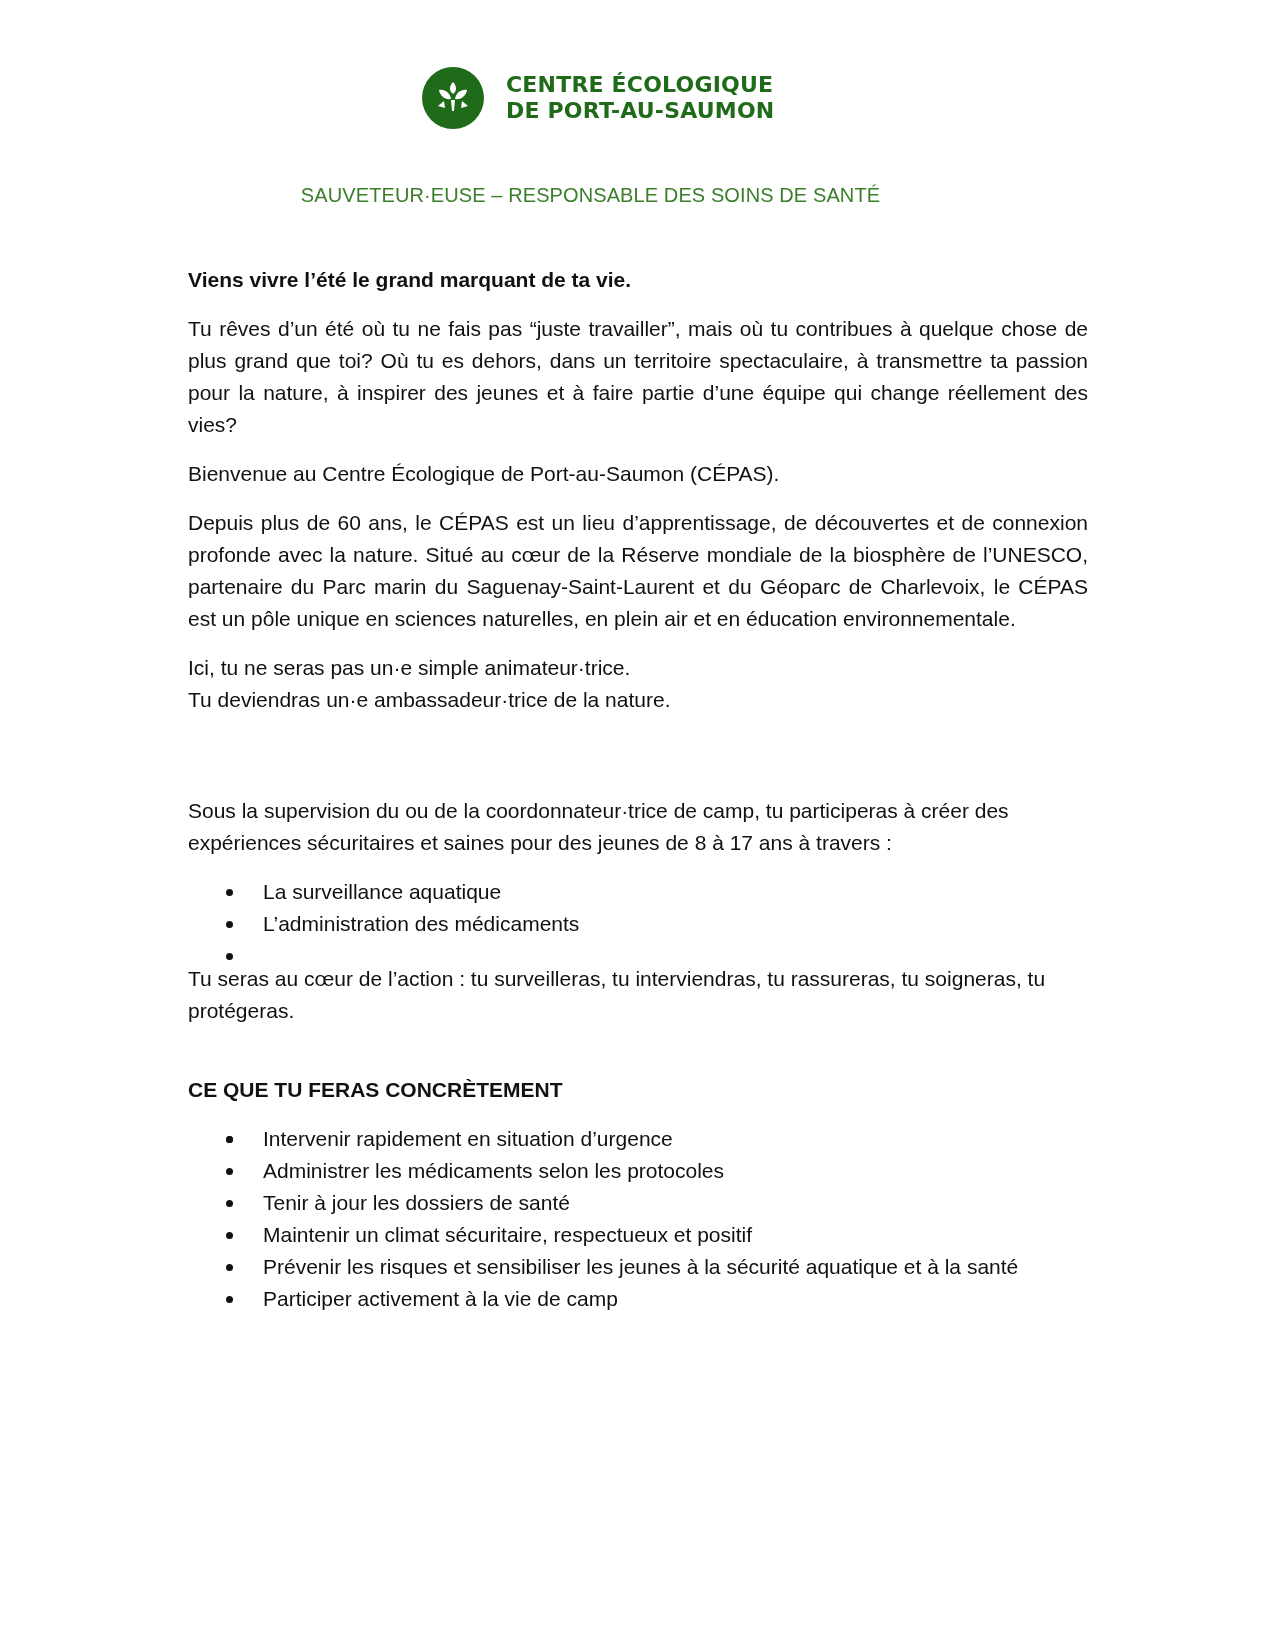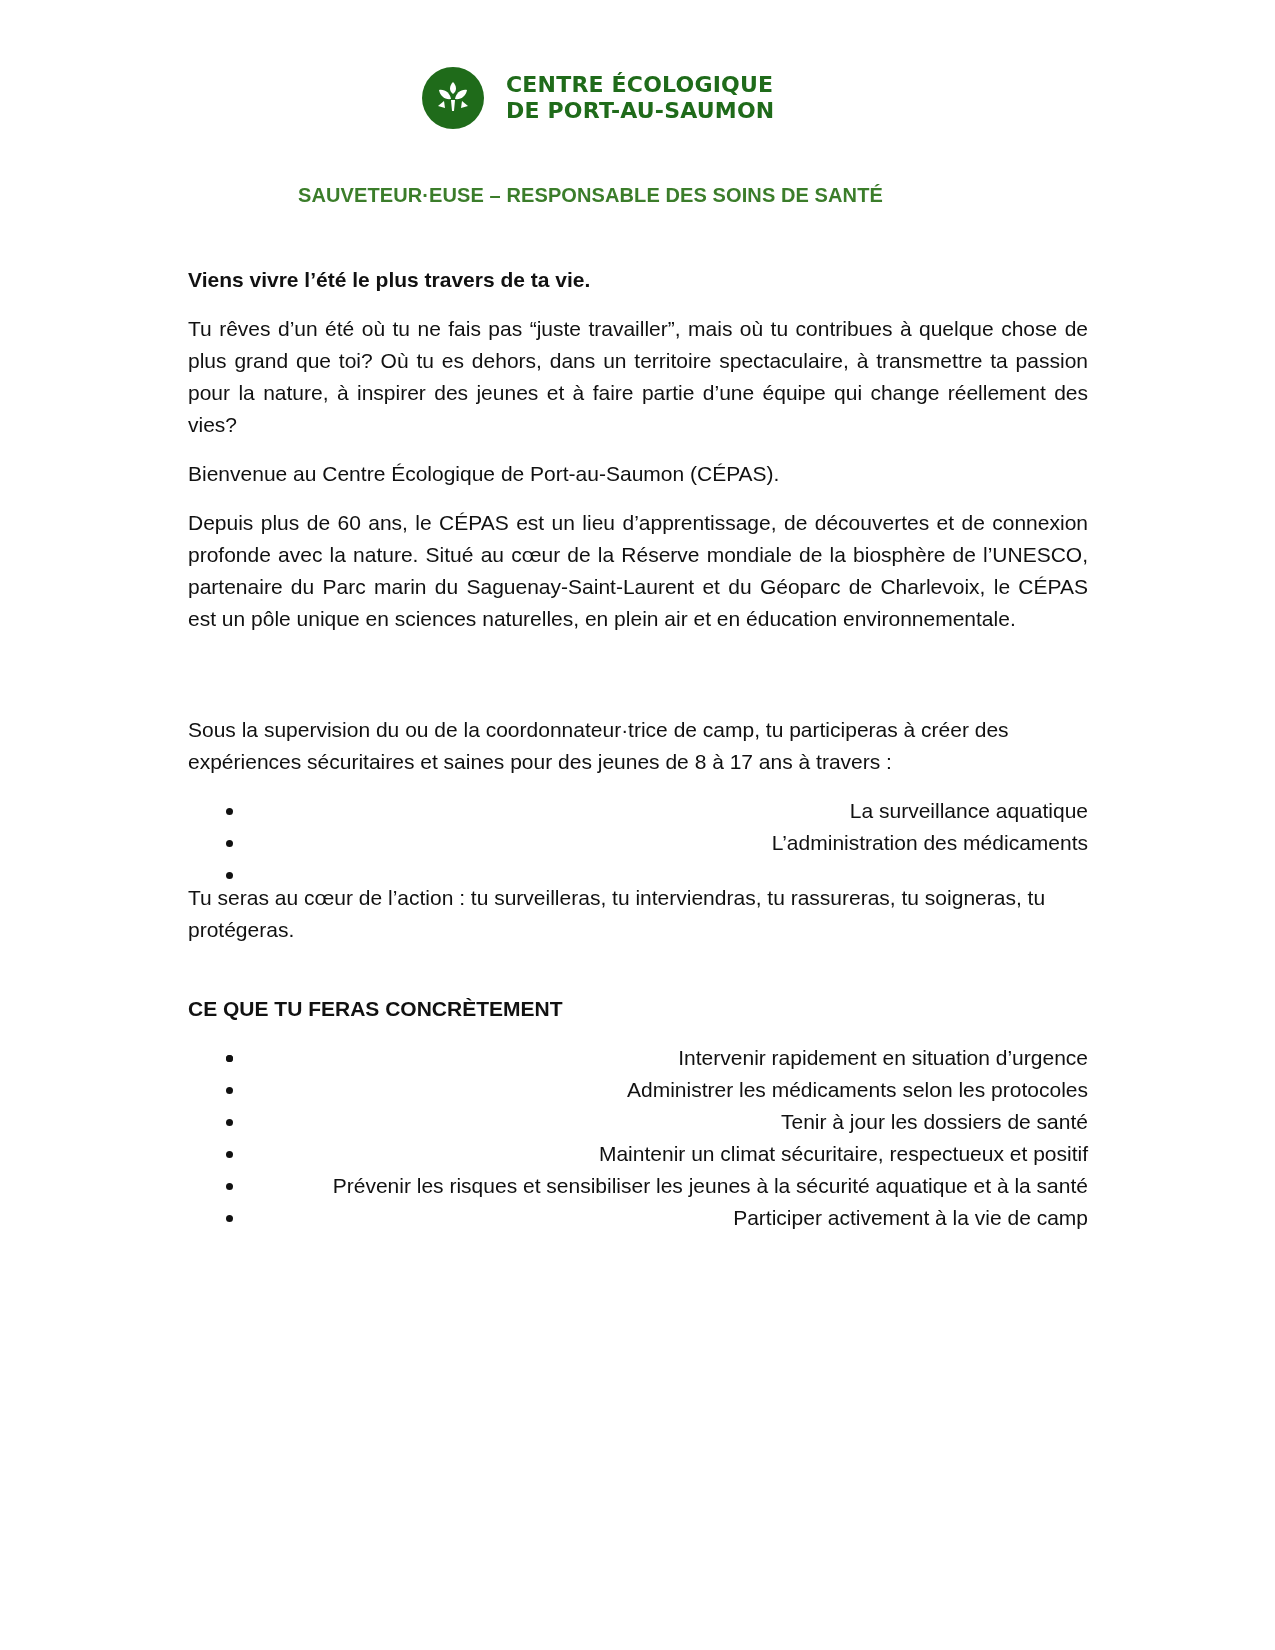--- a/index.html
+++ b/index.html
@@ -14,32 +14,32 @@
   .logo-mark {
     width: 62px; height: 62px; border-radius: 50%; background: #1f6b1a;
     display: flex; align-items: center; justify-content: center; flex: 0 0 62px;
   }
   .logo-text {
     margin-left: 22px; color: #1f6b1a; font-family: "DejaVu Sans", sans-serif;
     font-weight: bold; font-size: 22px; line-height: 26px; letter-spacing: 0.2px;
   }
   .job-title {
     position: absolute; top: 184px; left: 0; width: 1181px; text-align: center;
-    color: #3b7d2a; font-weight: bold; font-size: 20px; letter-spacing: 0.1px;
+    color: #3b7d2a; font-weight: normal; font-size: 20px; letter-spacing: 0.1px;
   }
   .content {
     position: absolute; left: 188px; top: 264px; width: 900px;
     font-size: 21px; line-height: 32px;
   }
   .content p { margin: 0 0 17px 0; }
   .content p.justify { text-align: justify; }
   .lead { font-weight: bold; }
   .section-heading { font-weight: bold; margin: 0 0 17px 0; }
   ul.bullets { list-style: none; margin: 0 0 17px 0; padding: 0; }
-  ul.bullets li { position: relative; padding-left: 75px; text-align: right; }
+  ul.bullets li { position: relative; padding-left: 75px; }
   ul.bullets li .dot {
     position: absolute; left: 38px; top: 13px; width: 7px; height: 7px;
     border-radius: 50%; background: #111;
   }
   .spacer-lg { height: 62px; }
   .spacer-md { height: 30px; }
 </style>
 </head>
 <body>
 
@@ -56,24 +56,28 @@
   </div>
   <div class="logo-text">
     <div>CENTRE ÉCOLOGIQUE</div>
     <div>DE PORT-AU-SAUMON</div>
   </div>
 </div>
 
 <div class="job-title">SAUVETEUR·EUSE – RESPONSABLE DES SOINS DE SANTÉ</div>
 
 <div class="content">
-  <p class="lead">Viens vivre l’été le plus travers de ta vie.</p>
+  <p class="lead">Viens vivre l’été le grand marquant de ta vie.</p>
   <p class="justify">Tu rêves d’un été où tu ne fais pas “juste travailler”, mais où tu contribues à quelque chose de plus grand que toi? Où tu es dehors, dans un territoire spectaculaire, à transmettre ta passion pour la nature, à inspirer des jeunes et à faire partie d’une équipe qui change réellement des vies?</p>
   <p>Bienvenue au Centre Écologique de Port-au-Saumon (CÉPAS).</p>
   <p class="justify">Depuis plus de 60 ans, le CÉPAS est un lieu d’apprentissage, de découvertes et de connexion profonde avec la nature. Situé au cœur de la Réserve mondiale de la biosphère de l’UNESCO, partenaire du Parc marin du Saguenay-Saint-Laurent et du Géoparc de Charlevoix, le CÉPAS est un pôle unique en sciences naturelles, en plein air et en éducation environnementale.</p>
+  <p>
+    <span>Ici, tu ne seras pas un·e simple animateur·trice.</span><br>
+    <span>Tu deviendras un·e ambassadeur·trice de la nature.</span>
+  </p>
 
   <div class="spacer-lg"></div>
 
   <p>Sous la supervision du ou de la coordonnateur·trice de camp, tu participeras à créer des expériences sécuritaires et saines pour des jeunes de 8 à 17 ans à travers :</p>
   <ul class="bullets">
     <li><span class="dot"></span><span>La surveillance aquatique</span></li>
     <li><span class="dot"></span><span>L’administration des médicaments</span></li>
     <li><span class="dot"></span></li>
   </ul>
   <div style="height:6px"></div>

